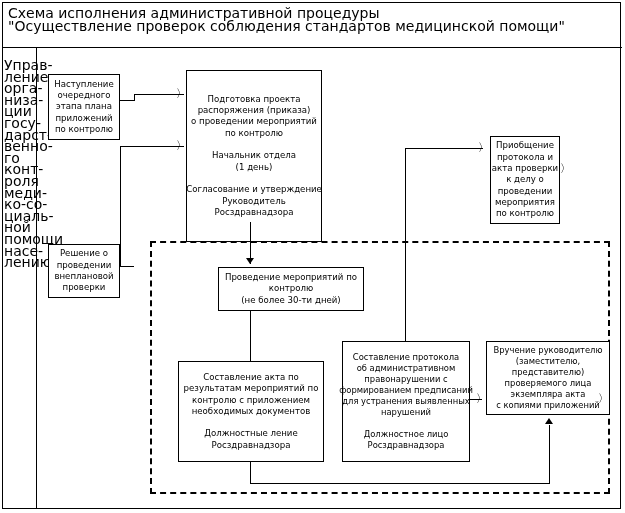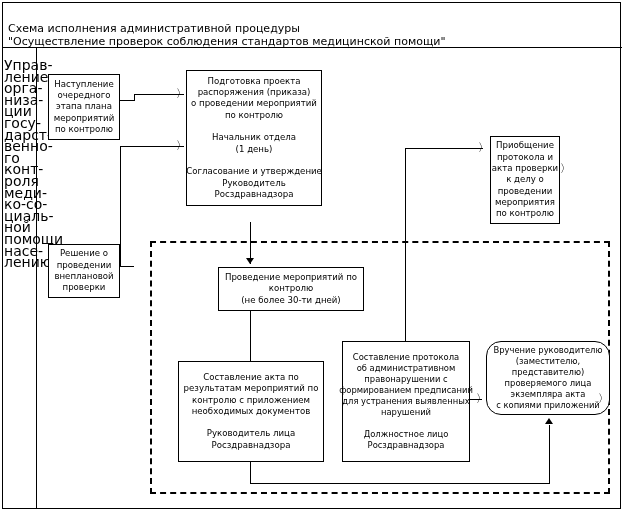--- a/index.html
+++ b/index.html
@@ -5,21 +5,21 @@
   html,body{margin:0;padding:0;background:#ffffff;}
   body{font-family:"DejaVu Sans","Liberation Sans",sans-serif;}
   #page{position:relative;width:625px;height:513px;background:#fff;overflow:hidden;}
 
   
   .frame{position:absolute;left:2px;top:2px;width:619px;height:507px;border:1px solid #000;box-sizing:border-box;}
 
   
   .hdr-rule{position:absolute;left:2px;top:47px;width:620px;height:1px;background:#000;}
 
-  .title{position:absolute;left:8px;top:7px;width:600px;font-size:11px;line-height:12.5px;color:#000;white-space:pre;margin-top:16px;}
+  .title{position:absolute;left:8px;top:7px;width:600px;font-size:14px;line-height:12.5px;color:#000;white-space:pre;}
 
   
   .col-sep{position:absolute;left:36px;top:48px;width:1px;height:461px;background:#000;}
 
   .sidecol{position:absolute;left:4px;top:60px;width:32px;font-size:14px;line-height:11.6px;color:#000;text-align:left;white-space:pre;}
 
   
   .node{position:absolute;border:1px solid #000;box-sizing:border-box;background:#fff;
         font-size:8.6px;line-height:11.3px;color:#000;text-align:center;white-space:pre;
         display:flex;align-items:center;justify-content:center;padding:2px 1px;}
@@ -69,29 +69,29 @@
 ной
 помощи
 насе-
 лению</div>
 
   <div class="dashed-region" style="left:150px;top:241px;width:460px;height:253px;"></div>
 
   <div class="node" style="left:48px;top:74px;width:72px;height:66px;">Наступление
 очередного
 этапа плана
-мероприятий
+приложений
 по контролю</div>
 
   <div class="node" style="left:48px;top:244px;width:72px;height:54px;">Решение о
 проведении
 внеплановой
 проверки</div>
 
-  <div class="node" style="left:186px;top:70px;width:136px;height:136px;">Подготовка проекта
+  <div class="node" style="left:186px;top:70px;width:136px;height:172px;">Подготовка проекта
 распоряжения (приказа)
 о проведении мероприятий
 по контролю
 
 Начальник отдела
 (1 день)
 
 Согласование и утверждение
 Руководитель
 Росздравнадзора</div>
@@ -106,34 +106,34 @@
 
   <div class="node" style="left:178px;top:267px;width:146px;height:44px;margin-left:40px;">Проведение мероприятий по
 контролю
 (не более 30-ти дней)</div>
 
   <div class="node" style="left:178px;top:361px;width:146px;height:101px;">Составление акта по
 результатам мероприятий по
 контролю с приложением
 необходимых документов
 
-Руководитель лица
+Должностные ление
 Росздравнадзора</div>
 
   <div class="node tight" style="left:342px;top:341px;width:128px;height:121px;">Составление протокола
 об административном
 правонарушении с
 формированием предписаний
 для устранения выявленных
 нарушений
 
 Должностное лицо
 Росздравнадзора</div>
 
-  <div class="node tight" style="left:486px;top:341px;width:124px;height:74px;border-radius:15px;">Вручение руководителю
+  <div class="node tight" style="left:486px;top:341px;width:124px;height:74px;">Вручение руководителю
 (заместителю,
 представителю)
 проверяемого лица
 экземпляра акта
 с копиями приложений</div>
 
   <div class="ln h" style="left:120px;top:100px;width:14px;height:1px;"></div>
   <div class="ln v" style="left:134px;top:94px;width:1px;height:7px;"></div>
   <div class="ln h" style="left:134px;top:94px;width:50px;height:1px;"></div>
   <div class="chev" style="left:176px;top:88px;">〉</div>

